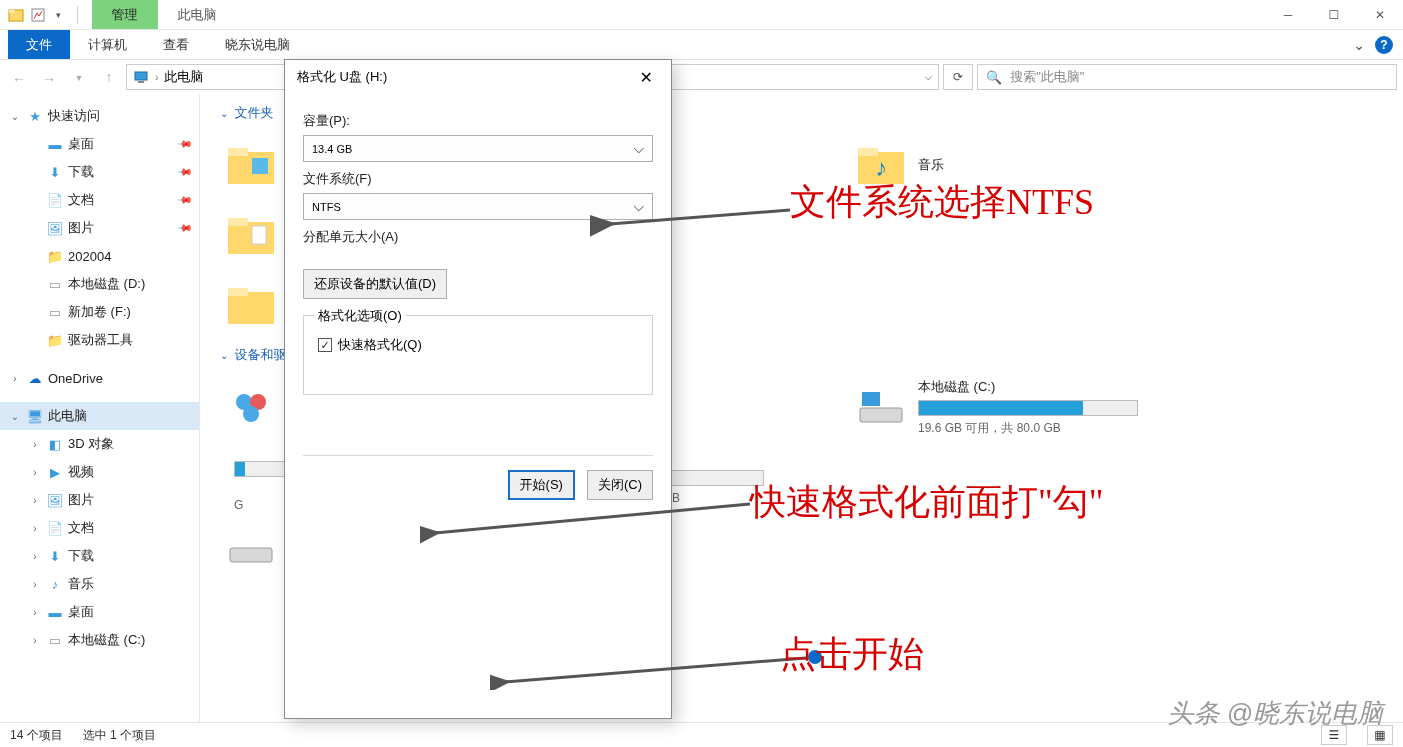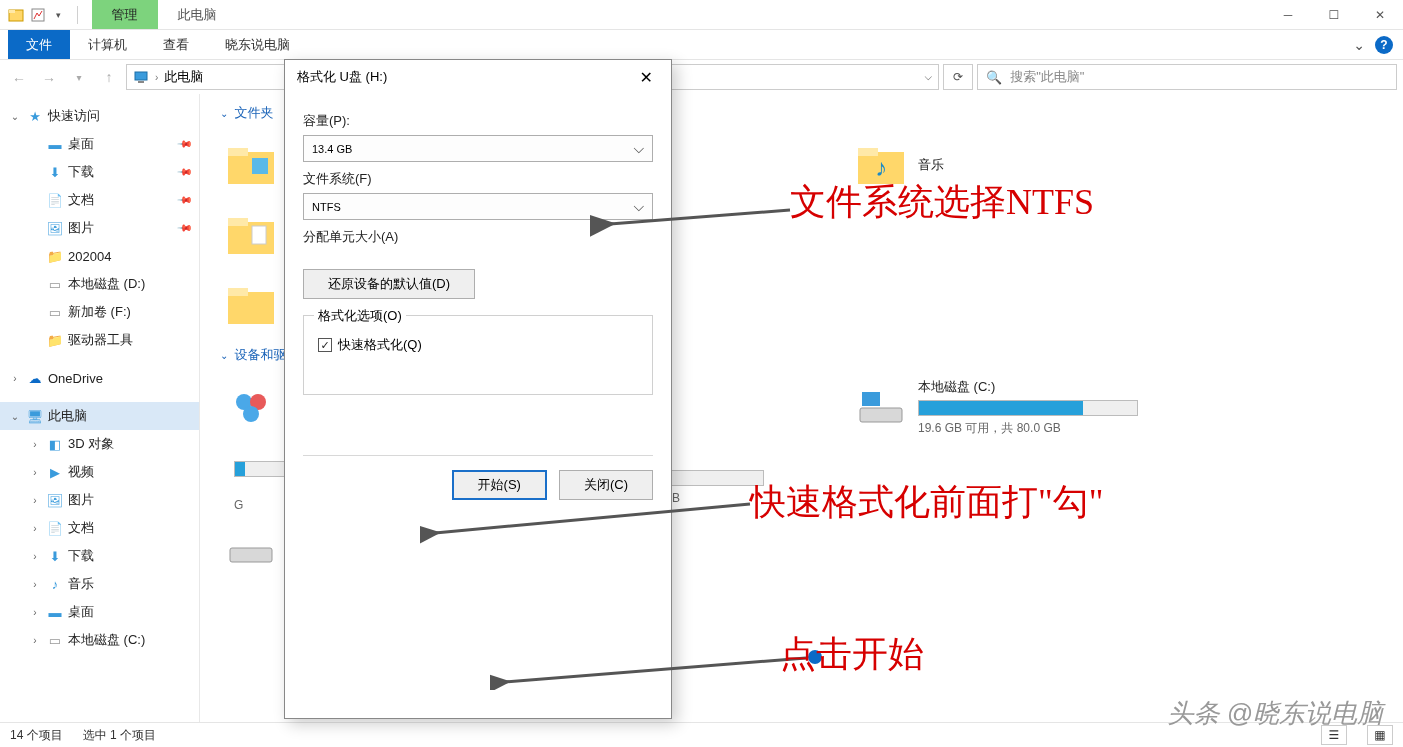--- a/index.html
+++ b/index.html
@@ -68,21 +68,21 @@
 .status-bar .view-btn { width: 26px; height: 20px; border: 1px solid #ccc; display: flex; align-items: center; justify-content: center; }
 
 
 .dialog { position: absolute; left: 284px; top: 59px; width: 388px; height: 660px; background: #fff; border: 1px solid #888; box-shadow: 5px 5px 15px rgba(0,0,0,0.2); z-index: 100; }
 .dialog-title { height: 34px; display: flex; align-items: center; padding: 0 12px; font-size: 13px; }
 .dialog-title .close { margin-left: auto; font-size: 16px; font-weight: normal; padding: 0 6px; cursor: pointer; }
 .dialog-body { padding: 10px 18px; display: flex; flex-direction: column; }
 .dlabel { font-size: 13px; color: #222; margin-top: 8px; margin-bottom: 5px; }
 .dselect { height: 27px; border: 1px solid #aeaeae; background: #fdfdfd; display: flex; align-items: center; padding: 0 8px; font-size: 11px; position: relative; }
 .dselect::after { content: "⌵"; position: absolute; right: 8px; color: #555; font-size: 14px; }
-.dbutton { height: 30px; border: 1px solid #aeaeae; background: #efefef; display: flex; align-items: center; justify-content: center; font-size: 13px; padding: 0 24px; }
+.dbutton { height: 30px; border: 1px solid #aeaeae; background: #efefef; display: flex; align-items: center; justify-content: center; font-size: 13px; padding: 0 10px; }
 .restore-wrap { margin-top: 18px; display: flex; }
 .dinput { height: 27px; border: 1px solid #888; padding: 0 8px; font-size: 13px; display: flex; align-items: center; }
 .fieldset { border: 1px solid #d0d0d0; margin-top: 16px; padding: 20px 14px 40px 14px; position: relative; }
 .fieldset .legend { position: absolute; top: -9px; left: 10px; background: #fff; padding: 0 4px; font-size: 13px; }
 .checkbox-row { display: flex; align-items: center; gap: 6px; font-size: 13px; }
 .checkbox-row .cb { width: 14px; height: 14px; border: 1px solid #555; display: flex; align-items: center; justify-content: center; font-size: 11px; color: #222; }
 .dialog-hr { height: 1px; background: #d8d8d8; margin-top: 60px; }
 .dialog-actions { display: flex; justify-content: flex-end; gap: 12px; margin-top: 14px; }
 .dialog-actions .dbutton.primary { border: 2px solid #1a6fc9; }
 

